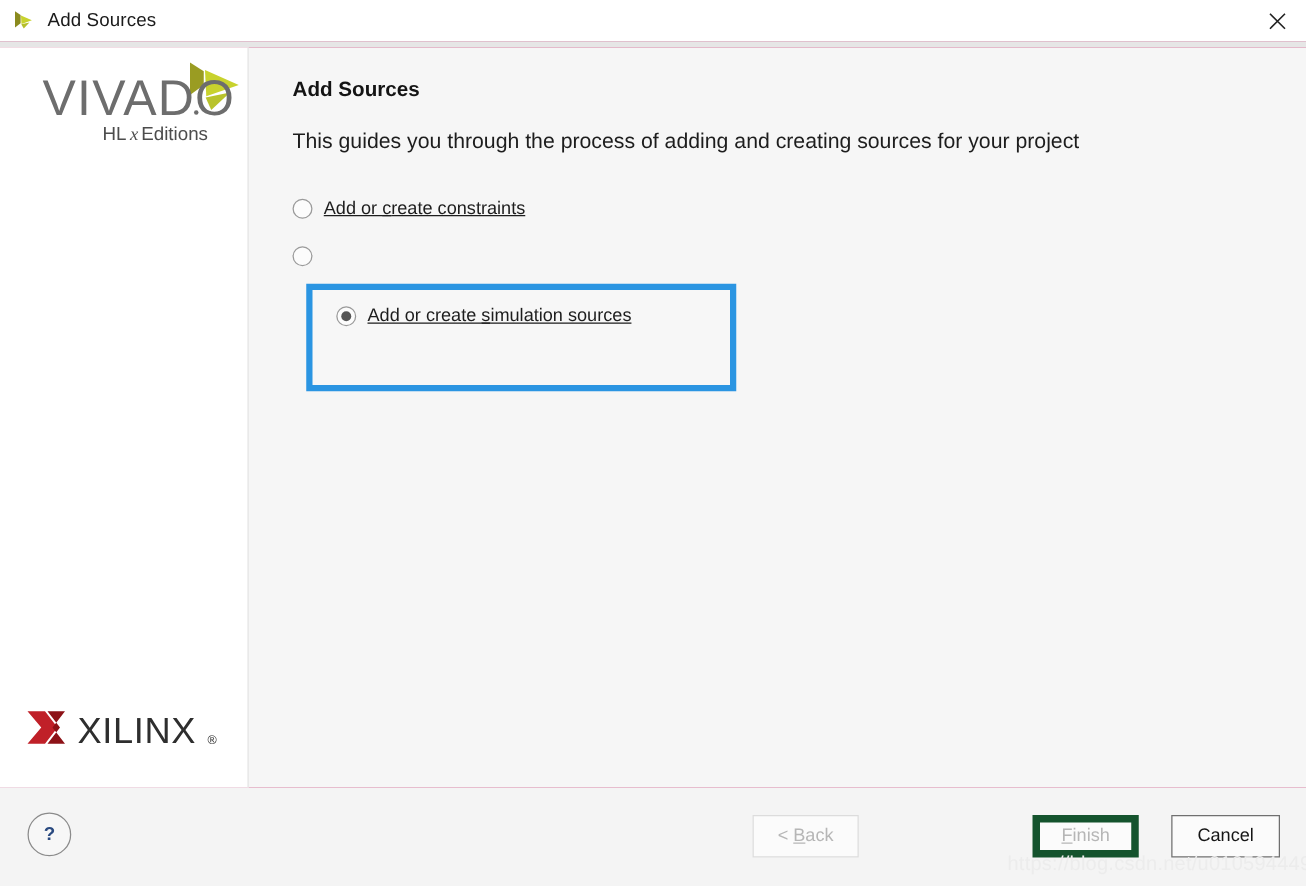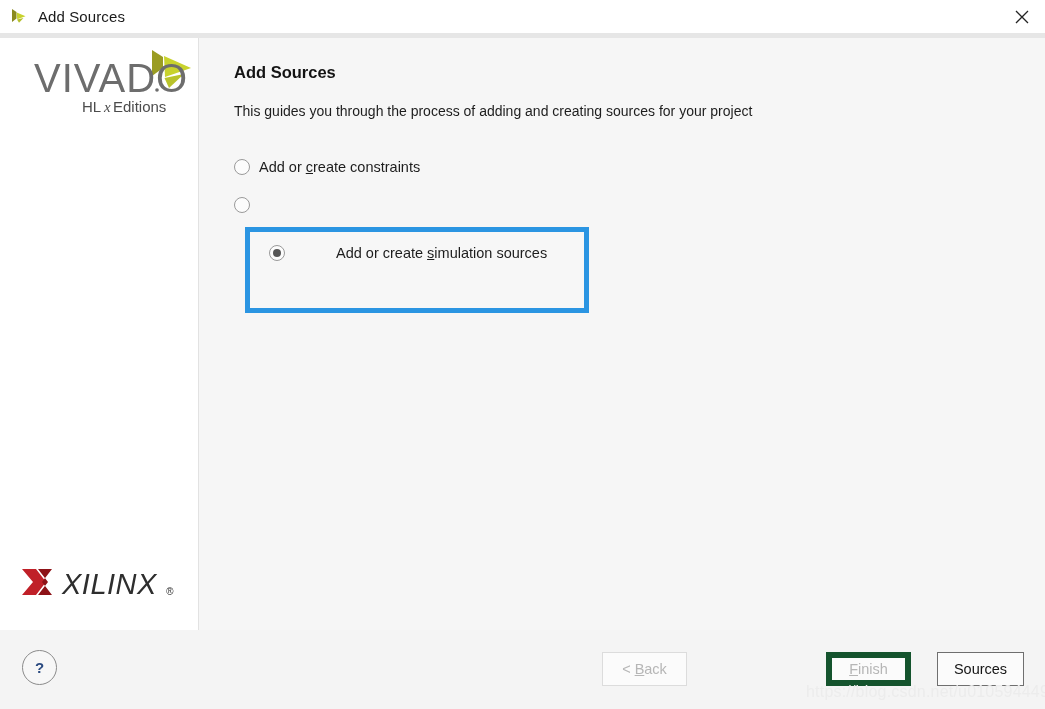--- a/index.html
+++ b/index.html
@@ -90,21 +90,20 @@
     width: 160px;
     height: 72px;
     margin-left: 10px;
   }
   .xilinx-logo {
     position: absolute;
     left: 20px;
     top: 525px;
     width: 160px;
     height: 42px;
-    font-style: italic;
   }
 
   
   .main-pane {
     position: absolute;
     left: 200px; top: 0;
     width: 845px;
     height: 592px;
   }
   .page-title {
@@ -112,21 +111,21 @@
     left: 34px;
     top: 25px;
     font-size: 16.5px;
     font-weight: bold;
     color: #141414;
   }
   .page-desc {
     position: absolute;
     left: 34px;
     top: 65px;
-    font-size: 14px;
+    font-size: 17px;
     color: #1d1d1d;
     white-space: nowrap;
   }
 
   .radio-group {
     position: absolute;
     left: 34px;
     top: 110px;
     width: 600px;
   }
@@ -151,20 +150,21 @@
     position: absolute;
     left: 3px; top: 3px;
     width: 8px; height: 8px;
     border-radius: 50%;
     background: #565656;
   }
   .radio-label {
     font-size: 14.5px;
     color: #1d1d1d;
     white-space: nowrap;
+    text-decoration: underline;
   }
   .mn { text-decoration: underline; }
 
   
   .highlight-box {
     position: absolute;
     left: 11px;
     top: 79px;
     width: 344px;
     height: 86px;
@@ -177,21 +177,20 @@
     left: 0; top: 0;
     width: 100%;
     height: 100%;
   }
   .highlight-radio {
     position: absolute;
     left: 19px;
     top: 13px;
     display: flex;
     align-items: center;
-    gap: 42px;
   }
 
   
   .footer {
     position: absolute;
     left: 0; top: 630px;
     width: 1045px;
     height: 79px;
     background: #f4f4f4;
   }
@@ -353,18 +352,18 @@
   <div class="btn btn-back">
     <span><span>&lt; </span><span class="mn">B</span><span>ack</span></span>
   </div>
 
 
   <div class="btn btn-finish">
     <span><span></span><span class="mn">F</span><span>inish</span></span>
   </div>
 
   <div class="btn btn-cancel">
-    <span><span>Sources</span><span class="mn"></span><span></span></span>
+    <span><span>Cancel</span><span class="mn"></span><span></span></span>
   </div>
 
   <div class="watermark">https://blog.csdn.net/u010594449</div>
 
 </div>
 
 </body></html>

